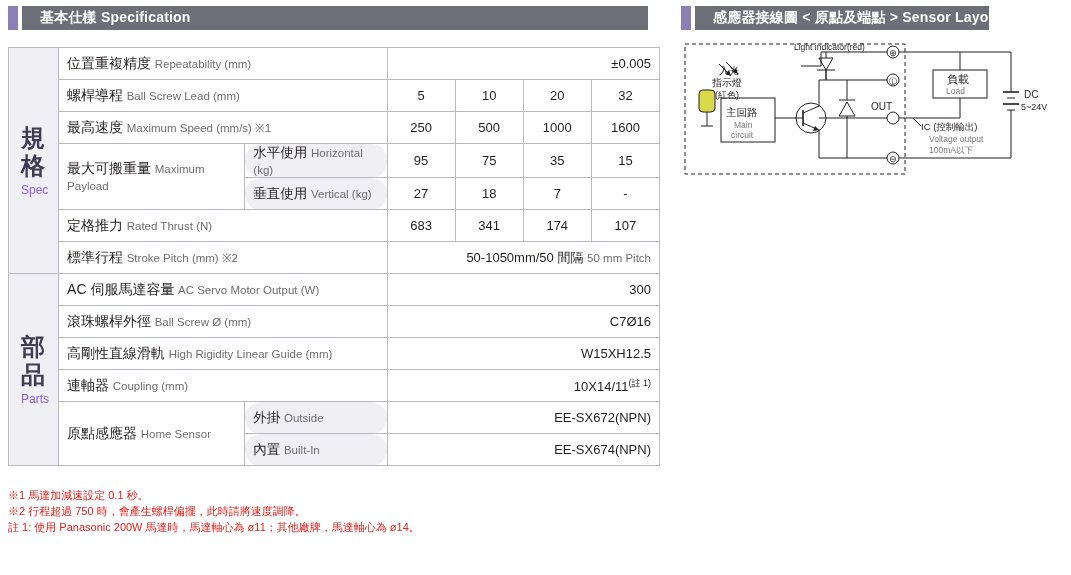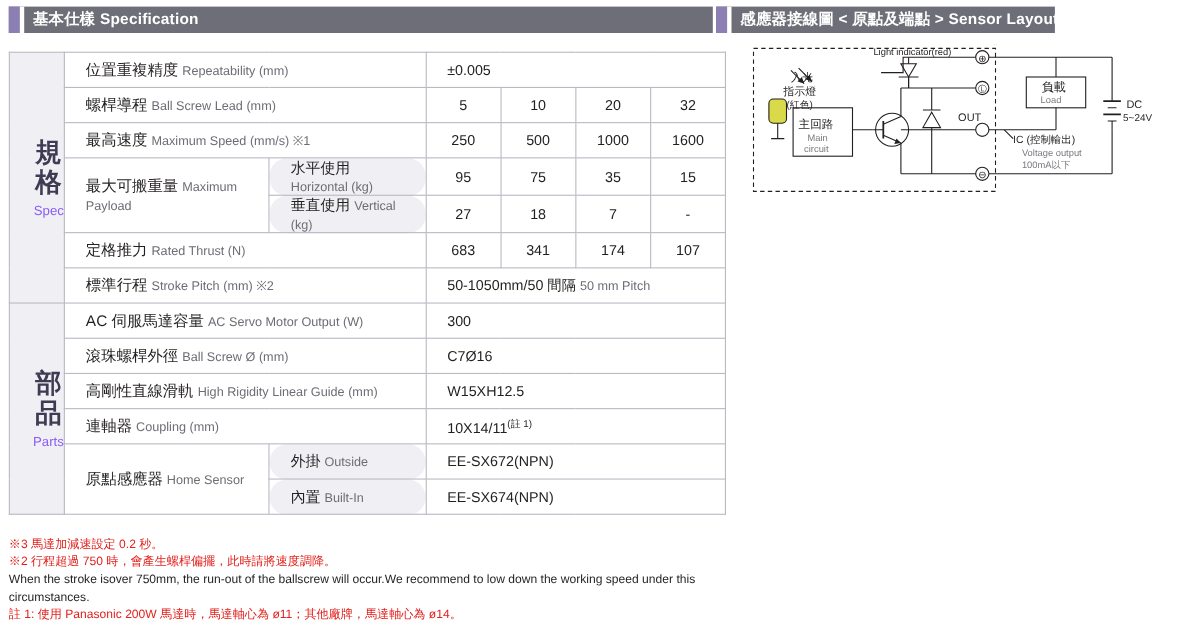--- a/index.html
+++ b/index.html
@@ -19,56 +19,56 @@
     background:#6e6e78;
     display:flex;align-items:center;
   }
   .sec-head .bar{
     width:10px;height:24px;background:#8c7fb4;flex:0 0 10px;
   }
   .sec-head .bar2{
     width:4px;height:24px;background:#ffffff;flex:0 0 4px;
   }
   .sec-head .htxt{
-    color:#ffffff;font-size:14px;font-weight:bold;padding-left:8px;letter-spacing:.2px;
+    color:#ffffff;font-size:14px;font-weight:bold;padding-left:18px;letter-spacing:.2px;
     white-space:nowrap;
   }
   #spec-head{left:8px;top:6px;width:640px;}
-  #sensor-head{left:651px;top:6px;width:308px;}
+  #sensor-head{left:681px;top:6px;width:308px;}
 
   
   #spec-table{
     position:absolute;left:8px;top:47px;width:652px;
     border-collapse:collapse;
     table-layout:fixed;
   }
   #spec-table td{
     border:1px solid #b9b9c4;
-    padding:0 19px;
+    padding:0 8px;
     height:31px;
     font-size:13px;
     vertical-align:middle;
   }
   .side{
     background:#efeff4;
-    text-align:right;
+    text-align:left;
     vertical-align:middle;
     width:50px;
-    padding:0 !important;
+    padding:12px !important;
   }
   .side .cn{font-size:24px;font-weight:bold;color:#3f3b53;letter-spacing:2px;line-height:1.15;display:block;}
   .side .en{font-size:12px;color:#8b5cf6;display:block;margin-top:3px;}
   .lbl{ width:186px; }
   .lbl .cn{font-size:14px;color:#231f20;}
   .lbl .en{font-size:11.5px;color:#6d6d75;}
   .sub{ width:142px; background:#efeff4;border-radius:16px;}
   .sub .cn{font-size:13.5px;}
   .sub .en{font-size:11.5px;color:#6d6d75;}
   .val{ text-align:center;font-size:14px;}
-  .valwide{ text-align:left;font-size:14px;}
+  .valwide{ text-align:right;font-size:14px;}
   .valwide .small{font-size:11.5px;color:#6d6d75;}
   .sup{font-size:9px;vertical-align:super;}
 
   
   #notes{
     position:absolute;left:8px;top:488px;width:660px;
     font-size:11px;line-height:1.45;color:#231f20;
   }
   #notes .red{color:#e2211c;}
   #notes p{margin:0;}
@@ -243,23 +243,22 @@
       <span class="cn">內置</span>
       <span class="en">Built-In</span>
     </td>
     <td class="valwide" colspan="4">EE-SX674(NPN)</td>
   </tr>
 
   </tbody>
 </table>
 
 <div id="notes">
-  <p class="red">※3 馬達加減速設定 0.2 秒。</p>
+  <p class="red">※1 馬達加減速設定 0.1 秒。</p>
   <p class="red">※2 行程超過 750 時，會產生螺桿偏擺，此時請將速度調降。</p>
-  <p>When the stroke isover 750mm, the run-out of the ballscrew will occur.We recommend to low down the working speed under this circumstances.</p>
   <p class="red">註 1: 使用 Panasonic 200W 馬達時，馬達軸心為 ø11；其他廠牌，馬達軸心為 ø14。</p>
 
 </div>
 
 <div id="sensor-box">
 <svg id="sensor-svg" width="382" height="140" viewBox="0 0 382 140" xmlns="http://www.w3.org/2000/svg">
 
   <rect x="4" y="4" width="220" height="130" fill="none" stroke="#231f20" stroke-width="1" stroke-dasharray="4,3"></rect>
 
   <rect x="18" y="50" width="16" height="22" rx="4" fill="#d9d94a" stroke="#231f20" stroke-width="1"></rect>

